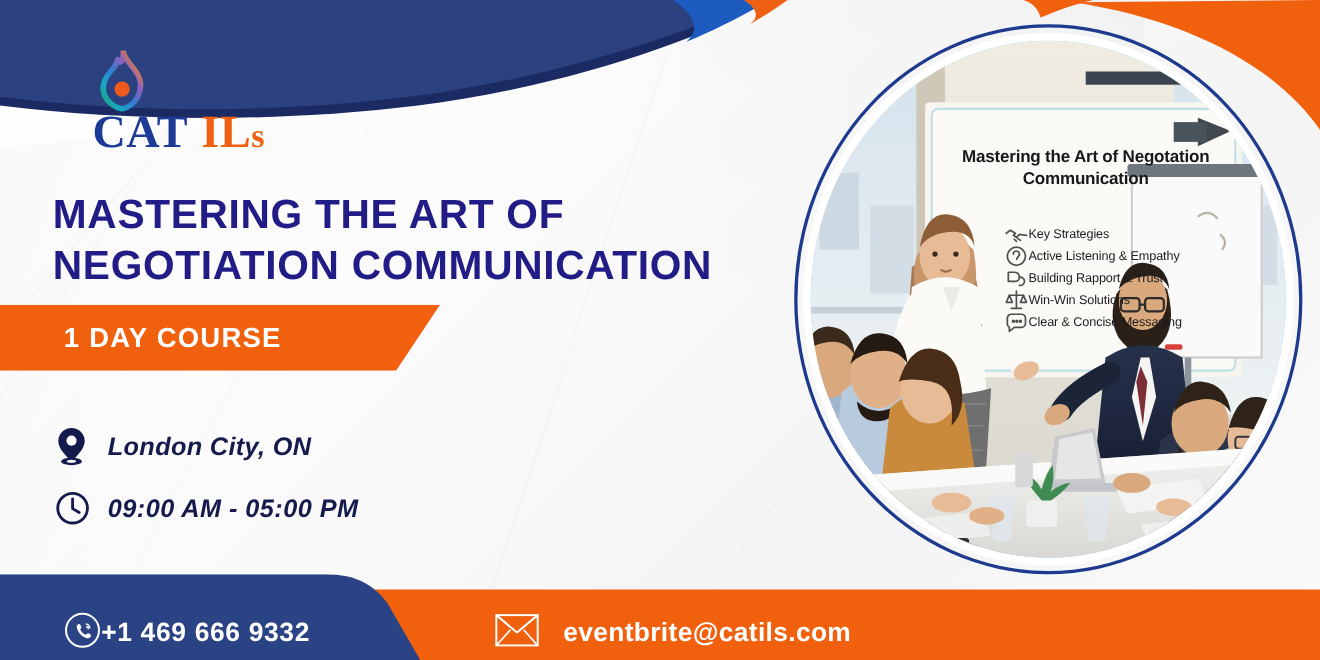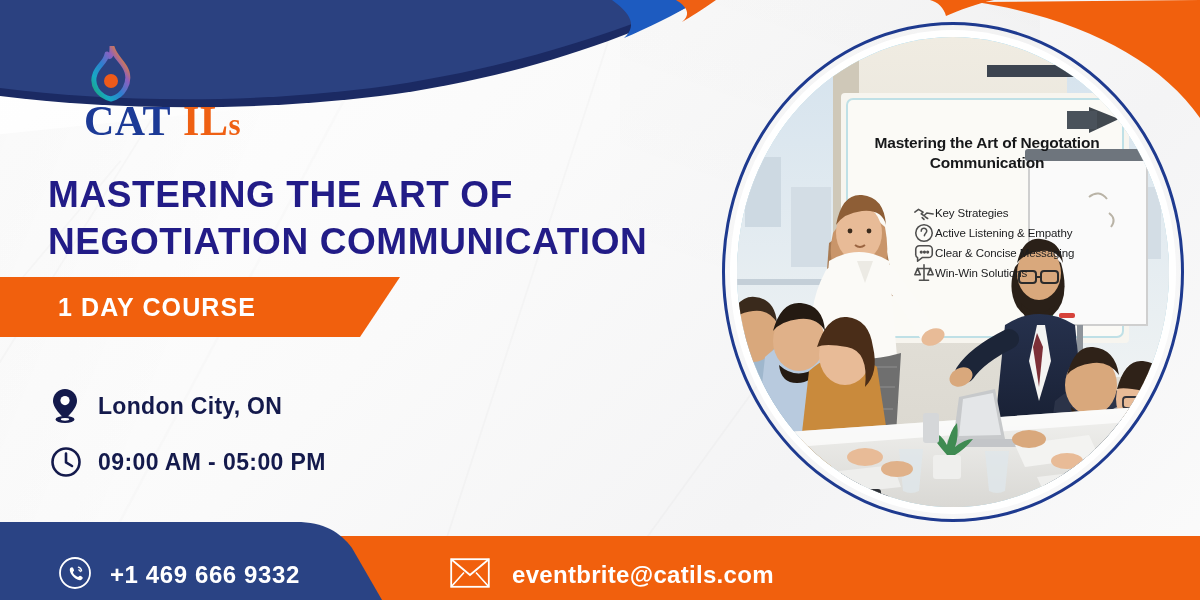--- a/index.html
+++ b/index.html
@@ -59,21 +59,21 @@
 
   
   .ribbon{position:absolute;left:0;top:277px;width:400px;height:60px;}
   .ribbon svg{display:block;position:absolute;inset:0;}
   .ribbon .txt{position:absolute;left:58px;top:0;height:60px;
     display:flex;align-items:center;
     color:#ffffff;font-size:25px;font-weight:700;letter-spacing:1.1px;}
 
   
   .meta{position:absolute;left:50px;top:378px;width:520px;}
-  .meta-row{display:flex;align-items:center;height:56px;}
+  .meta-row{display:flex;align-items:center;height:56px;font-style:italic;}
   .meta-row .ic{width:48px;flex:0 0 48px;display:flex;align-items:center;justify-content:flex-start;}
   .meta-row .tx{color:#141A4C;font-size:23px;font-weight:700;letter-spacing:0.3px;}
   .meta-row.time .tx{letter-spacing:0.4px;}
 
   
   .photo-ring{position:absolute;left:722px;top:22px;width:462px;height:500px;}
   .ring-outer{position:absolute;inset:0;border-radius:50%;
     border:3px solid #1E3A8F;box-sizing:border-box;}
   .ring-gap{position:absolute;left:8px;top:8px;right:8px;bottom:8px;
     border-radius:50%;background:#ffffff;}
@@ -86,21 +86,21 @@
     text-align:center;color:#17181a;
     font-size:15.5px;font-weight:700;line-height:1.28;letter-spacing:-0.2px;}
   .slide-list{position:absolute;left:176px;top:166px;width:210px;}
   .slide-item{display:flex;align-items:center;height:20px;color:#1b1c1e;
     font-size:11.5px;font-weight:400;letter-spacing:-0.1px;white-space:nowrap;}
   .slide-item .bic{width:22px;flex:0 0 22px;display:flex;align-items:center;justify-content:center;opacity:.82;}
 
   
   .footer{position:absolute;left:0;bottom:0;width:1200px;height:78px;}
   .footer svg.shape{display:block;position:absolute;inset:0;}
-  .phone-blk{position:absolute;left:58px;top:34px;display:flex;align-items:center;gap:18px;}
+  .phone-blk{position:absolute;left:58px;top:34px;display:flex;align-items:center;}
   .phone-blk .tx{color:#ffffff;font-size:24px;font-weight:700;letter-spacing:0.6px;}
   .mail-blk{position:absolute;left:450px;top:36px;display:flex;align-items:center;gap:22px;}
   .mail-blk .tx{color:#ffffff;font-size:24px;font-weight:700;letter-spacing:0.3px;}
 </style>
 </head>
 <body>
 
 <div class="banner">
 
   <div class="bg-base"></div>
@@ -358,42 +358,51 @@
         <div class="slide-item">
           <span class="bic">
             <svg width="15" height="15" viewBox="0 0 24 24" fill="none" stroke="#2a2a2a" stroke-width="1.7" stroke-linecap="round">
               <circle cx="12" cy="12" r="9"></circle>
               <path d="M9,10 a3,3 0 1,1 5,2 c-1,1 -1.6,1.6 -1.6,3"></path>
             </svg>
           </span>
           <span>Active Listening &amp; Empathy</span>
         </div>
 
+        <div class="slide-item">
+          <span class="bic">
+            <svg width="15" height="15" viewBox="0 0 24 24" fill="none" stroke="#2a2a2a" stroke-width="1.7" stroke-linecap="round" stroke-linejoin="round">
+              <path d="M4,6 h6 a5,5 0 0,1 5,5 a4,4 0 0,1 -4,4 h-7 Z"></path>
+              <path d="M15,11 a4,4 0 0,1 5,4 a4,4 0 0,1 -5,4"></path>
+            </svg>
+          </span>
+          <span>Building Rapport &amp; Trust</span>
+        </div>
+
+        <div class="slide-item">
+          <span class="bic">
+            <svg width="15" height="15" viewBox="0 0 24 24" fill="none" stroke="#2a2a2a" stroke-width="1.7" stroke-linecap="round" stroke-linejoin="round">
+              <path d="M12,3 v17 M5,7 h14 M12,20 h-5 M12,20 h5"></path>
+              <path d="M5,7 L2,14 h6 Z"></path>
+              <path d="M19,7 L16,14 h6 Z"></path>
+            </svg>
+          </span>
+          <span>Win-Win Solutions</span>
+        </div>
 
         <div class="slide-item">
           <span class="bic">
             <svg width="15" height="15" viewBox="0 0 24 24" fill="none" stroke="#2a2a2a" stroke-width="1.7" stroke-linecap="round" stroke-linejoin="round">
               <path d="M3,8 a4,4 0 0,1 4,-4 h10 a4,4 0 0,1 4,4 v5 a4,4 0 0,1 -4,4 h-7 l-5,4 v-4 a4,4 0 0,1 -2,-4 Z"></path>
               <circle cx="9" cy="11" r="0.9" fill="#2a2a2a"></circle>
               <circle cx="12.5" cy="11" r="0.9" fill="#2a2a2a"></circle>
               <circle cx="16" cy="11" r="0.9" fill="#2a2a2a"></circle>
             </svg>
           </span>
           <span>Clear &amp; Concise Messaging</span>
-        </div>
-
-        <div class="slide-item">
-          <span class="bic">
-            <svg width="15" height="15" viewBox="0 0 24 24" fill="none" stroke="#2a2a2a" stroke-width="1.7" stroke-linecap="round" stroke-linejoin="round">
-              <path d="M12,3 v17 M5,7 h14 M12,20 h-5 M12,20 h5"></path>
-              <path d="M5,7 L2,14 h6 Z"></path>
-              <path d="M19,7 L16,14 h6 Z"></path>
-            </svg>
-          </span>
-          <span>Win-Win Solutions</span>
         </div>
 
 
       </div>
     </div>
   </div>
 
   <div class="footer">
     <svg class="shape" width="1200" height="78" viewBox="0 0 1200 78">
       <path d="M0,14 L1200,14 L1200,78 L0,78 Z" fill="#F1600D"></path>

